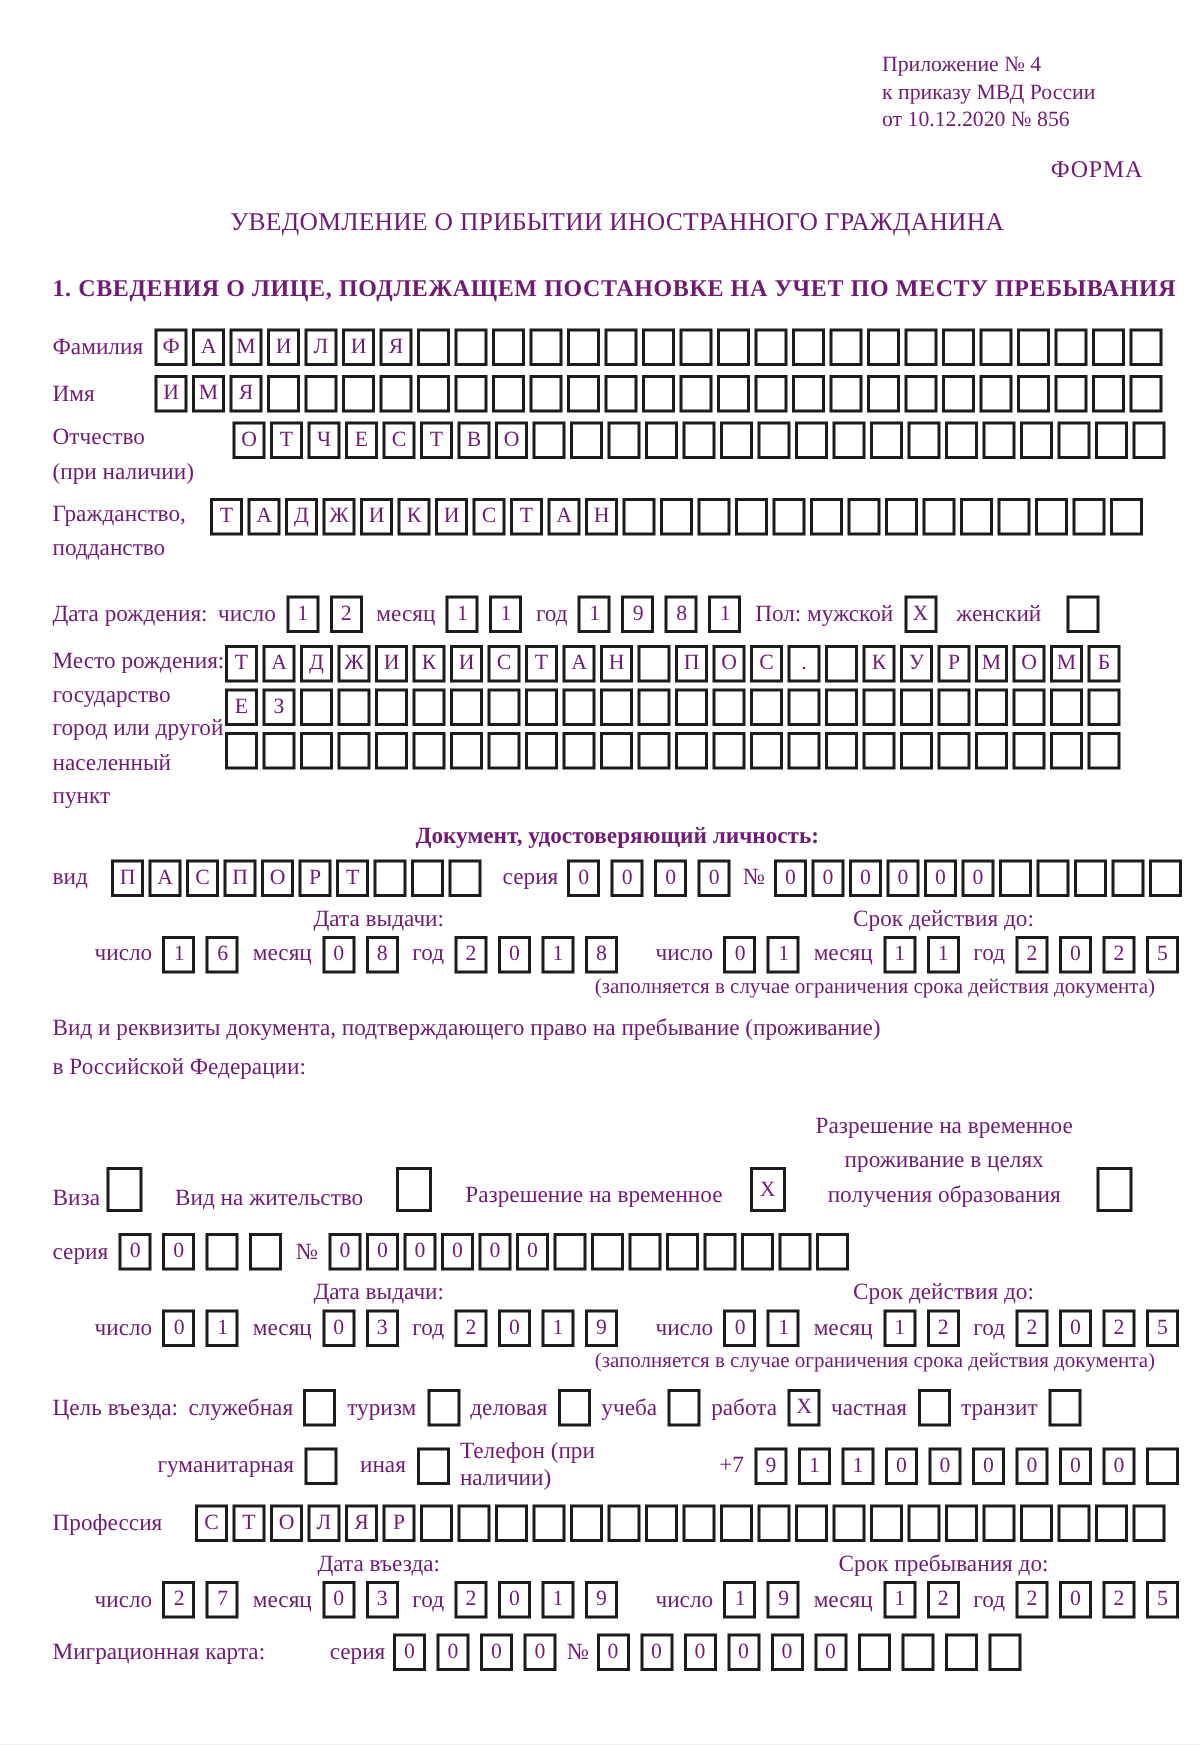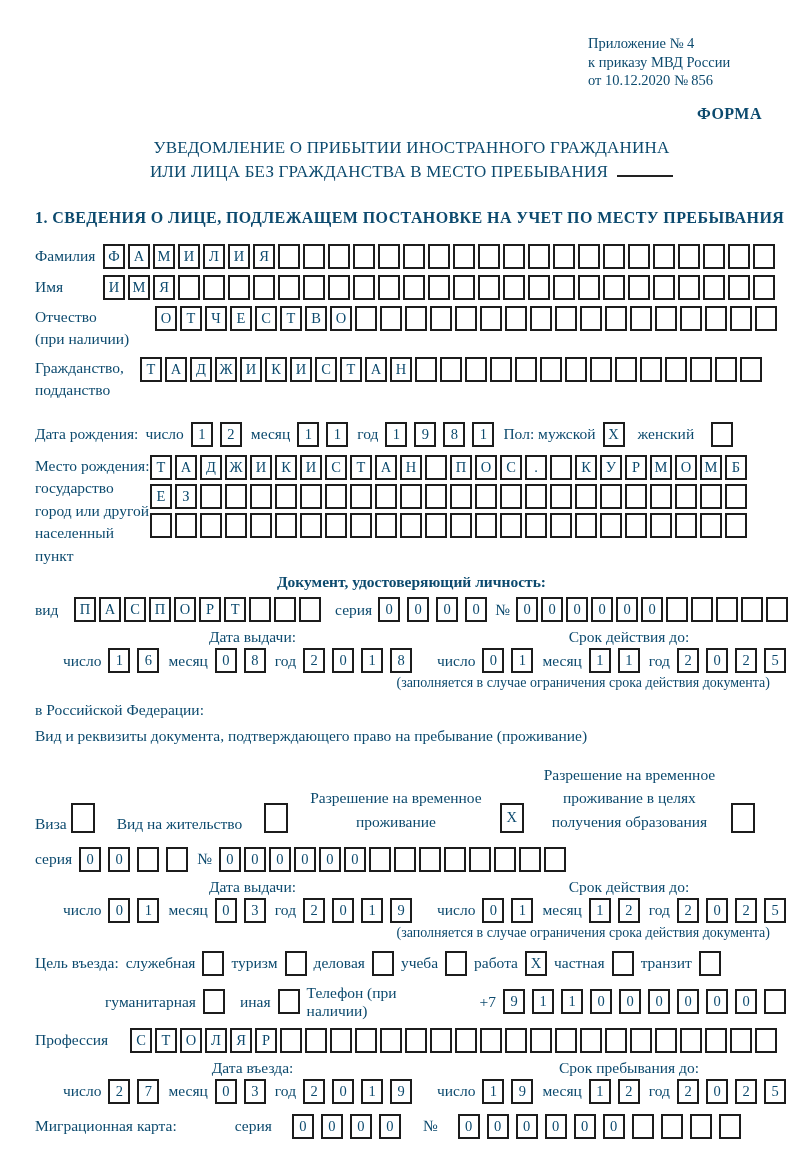--- a/index.html
+++ b/index.html
@@ -1,31 +1,31 @@
 <!DOCTYPE html>
 <html><head>
 <meta charset="utf-8">
 <style>
   html,body{margin:0;padding:0;background:#e8e8e8;}
   .page{
     position:relative;
     width:800px;height:1163px;
     margin:0 auto;
     background:#ffffff;
-    color:#0c4a6e;
+    color:#701a75;
     font-family:"Liberation Serif","DejaVu Serif",serif;
     box-sizing:border-box;
     padding:34px 12px 0 35px;
     overflow:hidden;
     font-size:15.5px;
   }
   
   .annex{margin-left:auto;width:200px;font-size:14.5px;line-height:1.28;}
   .annex-sub{margin-top:5px;}
-  .forma{text-align:right;padding-right:26px;font-weight:bold;font-size:16px;margin-top:15px;letter-spacing:.5px;}
+  .forma{text-align:right;padding-right:26px;font-weight:normal;font-size:16px;margin-top:15px;letter-spacing:.5px;}
   
   .title{text-align:center;font-weight:normal;font-size:17px;line-height:1.45;margin-top:13px;letter-spacing:.2px;}
   .blank{display:inline-block;width:56px;height:13px;border-bottom:2px solid #222;margin-left:9px;}
   .sec{font-weight:bold;font-size:16px;margin:24px 0 17px 0;letter-spacing:.4px;}
   
   .frow{display:flex;align-items:center;margin-bottom:6px;}
   .frow.top{align-items:flex-start;}
   .flabel{flex:none;line-height:1.45;}
   .w68{width:68px}.w120{width:120px}.w105{width:105px}.w115{width:115px}.w50{width:50px}.w95{width:95px}
   .cells{display:inline-flex;gap:3px;flex:none;}
@@ -64,23 +64,20 @@
   <div class="annex">
     <div>Приложение № 4</div>
     <div>к приказу МВД России</div>
     <div>от 10.12.2020 № 856</div>
   </div>
 
   <div class="forma">ФОРМА</div>
 
   <div class="title">
     <div>УВЕДОМЛЕНИЕ О ПРИБЫТИИ ИНОСТРАННОГО ГРАЖДАНИНА</div>
-    <div>
-      <span>ИЛИ ЛИЦА БЕЗ ГРАЖДАНСТВА В МЕСТО ПРЕБЫВАНИЯ</span><span class="blank"></span>
-    </div>
   </div>
 
   <div class="sec">1. СВЕДЕНИЯ О ЛИЦЕ, ПОДЛЕЖАЩЕМ ПОСТАНОВКЕ НА УЧЕТ ПО МЕСТУ ПРЕБЫВАНИЯ</div>
 
   <div class="frow">
     <div class="flabel w68">Фамилия</div>
     <div class="cells">
         <span class="cell">Ф</span>
         <span class="cell">А</span>
         <span class="cell">М</span>
@@ -408,35 +405,34 @@
       <span class="cells sp">
           <span class="cell">2</span>
           <span class="cell">0</span>
           <span class="cell">2</span>
           <span class="cell">5</span>
         </span>
     </div>
   </div>
   <div class="note-r">(заполняется в случае ограничения срока действия документа)</div>
 
+  <div class="intro">Вид и реквизиты документа, подтверждающего право на пребывание (проживание)</div>
   <div class="intro">в Российской Федерации:</div>
-  <div class="intro">Вид и реквизиты документа, подтверждающего право на пребывание (проживание)</div>
 
   <div class="visa-row">
     <span>Виза</span>
     <span class="cells cb" style="margin-left:4px;">
         <span class="cell"></span>
       </span>
     <span style="margin-left:22px;">Вид на жительство</span>
     <span class="cells cb" style="margin-left:22px;">
         <span class="cell"></span>
       </span>
     <span class="stack" style="margin-left:22px;">
       <span style="display:block">Разрешение на временное</span>
-      <span style="display:block">проживание</span>
     </span>
     <span class="cells cb" style="margin-left:18px;">
         <span class="cell">X</span>
       </span>
     <span class="stack" style="margin-left:20px;">
       <span style="display:block">Разрешение на временное</span>
       <span style="display:block">проживание в целях</span>
       <span style="display:block">получения образования</span>
     </span>
     <span class="cells cb" style="margin-left:16px;">
@@ -644,21 +640,21 @@
       <span>год</span>
       <span class="cells sp">
           <span class="cell">2</span>
           <span class="cell">0</span>
           <span class="cell">2</span>
           <span class="cell">5</span>
         </span>
     </div>
   </div>
 
-  <div class="frow" style="gap:20px;margin-top:10px;text-align:center;">
+  <div class="frow" style="gap:5px;margin-top:10px;text-align:center;">
     <span>Миграционная карта:</span>
     <span style="margin-left:38px;">серия</span>
     <span class="cells sp">
         <span class="cell">0</span>
         <span class="cell">0</span>
         <span class="cell">0</span>
         <span class="cell">0</span>
       </span>
     <span>№</span>
     <span class="cells sp">

